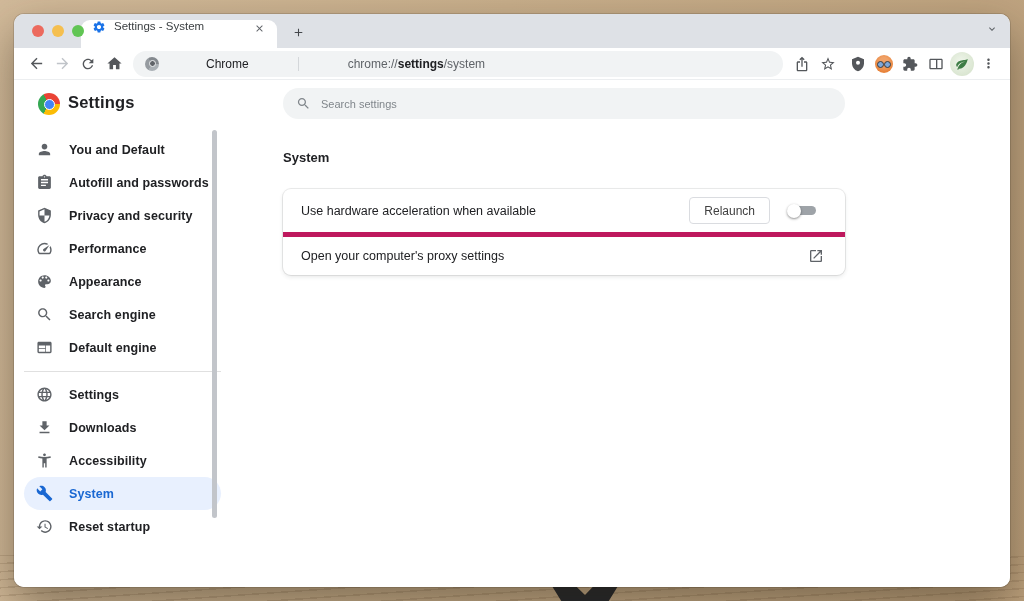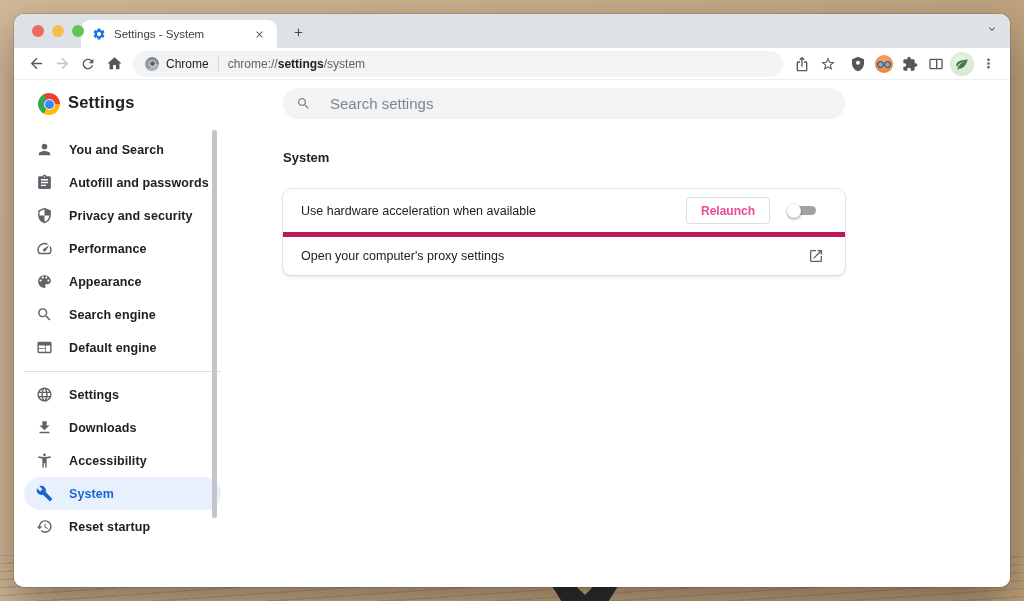--- a/index.html
+++ b/index.html
@@ -18,35 +18,35 @@
   .window { position:absolute; left:14px; top:14px; width:996px; height:573px;
     border-radius:10px; overflow:hidden; background:#fff;
     box-shadow:0 18px 45px rgba(40,30,15,.45), 0 0 0 1px rgba(0,0,0,.12); }
 
   
   .tabstrip { height:34px; background:#dee1e6; display:flex; align-items:flex-end; position:relative; }
   .traffic { position:absolute; left:18px; top:11px; display:flex; gap:8px; }
   .traffic span { width:12px; height:12px; border-radius:50%; }
   .light-red { background:#ec6a5e; } .light-yellow { background:#f5bf4f; } .light-green { background:#61c554; }
   .tab { margin-left:67px; width:196px; height:28px; background:#fff; border-radius:9px 9px 0 0;
-    display:flex; align-items:center; padding:0 10px 0 11px;margin-top:44px; }
+    display:flex; padding:0 10px 0 11px;margin-top:44px; }
   .tab-title { font-size:11.5px; color:#3c4043; flex:1; margin-left:8px; white-space:nowrap; overflow:hidden; }
   .tab-close { width:16px; height:16px; color:#5f6368; display:flex; align-items:center; justify-content:center; }
   .newtab-btn { width:26px; height:26px; margin:0 0 3px 8px; border-radius:50%; color:#44474c;
     display:flex; align-items:center; justify-content:center; }
   .tabstrip-chevron { position:absolute; right:12px; top:9px; color:#5f6368; }
 
   
   .toolbar { height:32px; background:#fff; display:flex; align-items:center; padding:0 9px;
     border-bottom:1px solid #eceef0; }
   .nav-btn { width:26px; height:26px; border-radius:50%; display:flex; align-items:center; justify-content:center;
     color:#54575b; flex:0 0 auto; }
   .nav-btn.disabled { color:#c0c4c9; }
   .omnibox { flex:1; height:26px; margin:0 6px; background:#f1f3f4; border-radius:14px;
-    display:flex; align-items:center; padding:0 12px; min-width:0; }
+    display:flex; align-items:center; padding:0 12px; min-width:0;gap:40px; }
   .omni-site { font-size:12px; color:#202124; margin:0 9px 0 7px; }
   .omni-sep { width:1px; height:14px; background:#d4d7da; margin-right:9px; }
   .omni-url { font-size:12px; color:#5f6368; white-space:nowrap; }
   .omni-url b { color:#202124; font-weight:700; }
   .chrome-badge { width:14px; height:14px; border-radius:50%; position:relative; flex:0 0 auto;
     background:conic-gradient(from 0deg,#84898e 0 90deg,#aab0b5 90deg 210deg,#969ba0 210deg 330deg,#84898e 330deg); }
   .chrome-badge::after { content:""; position:absolute; inset:3.5px; background:#5f6368;
     border:1.5px solid #f1f3f4; border-radius:50%; }
   .ext-face { width:18px; height:18px; border-radius:50%; background:radial-gradient(circle at 50% 38%,#f0a268 0 30%,#e8833a 70%);
     position:relative; flex:0 0 auto; }
@@ -58,21 +58,21 @@
 
   
   .settings-header { height:48px; background:#fff; position:relative; display:flex; align-items:center; }
   .chrome-logo { position:absolute; left:24px; top:13px; width:22px; height:22px; border-radius:50%;
     background:conic-gradient(from 0deg,#ea4335 0 90deg,#fbbc05 90deg 210deg,#34a853 210deg 330deg,#ea4335 330deg); }
   .chrome-logo::after { content:""; position:absolute; inset:5.5px; background:#4285f4;
     border:1.8px solid #fff; border-radius:50%; }
   .settings-title { position:absolute; left:54px; top:13px; font-size:16.5px; font-weight:600; color:#202124; letter-spacing:.2px; }
   .search-pill { position:absolute; left:269px; top:8px; width:562px; height:31px; background:#f1f3f4;
     border-radius:16px; display:flex; align-items:center; padding-left:13px; color:#80868b; }
-  .search-pill .ph { font-size:15px; margin-left:19px; color:#80868b; }
+  .search-pill .ph { font-size:11px; margin-left:10px; color:#80868b; }
 
   
   .settings-body { display:flex; height:459px; background:#fff; position:relative; }
   .nav { width:269px; flex:0 0 auto; position:relative; padding-top:5px; }
   .nav-item { height:33px; margin:0 62px 0 10px; border-radius:17px; display:flex; align-items:center;
     padding-left:11px; gap:16px; color:#202124; cursor:pointer; }
   .nav-item .nicon { width:18px; height:18px; color:#5f6368; display:flex; align-items:center; justify-content:center; flex:0 0 auto; }
   .nav-item .nlabel { font-size:12.5px; font-weight:600; letter-spacing:.1px; }
   .nav-item.selected { background:#e8f0fe; }
   .nav-item.selected .nicon, .nav-item.selected .nlabel { color:#1967d2; }
@@ -80,21 +80,21 @@
   .nav-scrollbar { position:absolute; left:198px; top:2px; width:5px; height:388px; background:#c2c5ca; border-radius:3px; }
 
   .main { flex:1; padding-top:22px; }
   .section-title { font-size:13px; font-weight:600; color:#202124; margin-bottom:24px; }
   .card { width:562px; border-radius:8px; background:#fff;
     box-shadow:0 0 0 1px rgba(0,0,0,.08), 0 2px 4px rgba(60,64,67,.12); overflow:hidden; }
   .card-row { height:43px; display:flex; align-items:center; padding:0 16px 0 18px; }
   .card-row + .card-row { border-top:5px solid #be185d; }
   .row-label { font-size:12.5px; color:#202124; flex:1; }
   .relaunch-btn { height:27px; padding:0 14px; background:#fff; border:1px solid #dadce0; border-radius:4px;
-    color:#ec4899; font-size:12px; font-weight:700; font-family:inherit; margin-right:18px; cursor:pointer; }
+    color:#404040; font-size:12px; font-weight:400; font-family:inherit; margin-right:18px; cursor:pointer; }
   .toggle { position:relative; width:28px; height:14px; margin-right:13px; cursor:pointer; flex:0 0 auto; }
   .toggle .track { position:absolute; left:2px; right:0; top:2.5px; height:9px; border-radius:5px; background:#9ea3a8; }
   .toggle .knob { position:absolute; left:-1px; top:0; width:14px; height:14px; border-radius:50%; background:#fff;
     box-shadow:0 1px 2.5px rgba(0,0,0,.45); }
   .launch-icon { color:#5f6368; margin-right:5px; display:flex; }
 
   svg { display:block; }
 </style>
 </head>
 <body>
@@ -222,21 +222,21 @@
 
     <div class="settings-body">
 
       <div class="nav">
         <div class="nav-item">
           <span class="nicon">
               <svg viewBox="0 0 24 24" width="17" height="17">
                 <path d="M12 12c2.21 0 4-1.79 4-4s-1.79-4-4-4-4 1.79-4 4 1.79 4 4 4zm0 2c-2.67 0-8 1.34-8 4v2h16v-2c0-2.66-5.33-4-8-4z" fill="currentColor"></path>
               </svg>
             </span>
-          <span class="nlabel">You and Search</span>
+          <span class="nlabel">You and Default</span>
         </div>
         <div class="nav-item">
           <span class="nicon">
               <svg viewBox="0 0 24 24" width="17" height="17">
                 <path d="M19 3h-4.18C14.4 1.84 13.3 1 12 1c-1.3 0-2.4.84-2.82 2H5c-1.1 0-2 .9-2 2v14c0 1.1.9 2 2 2h14c1.1 0 2-.9 2-2V5c0-1.1-.9-2-2-2zm-7 0c.55 0 1 .45 1 1s-.45 1-1 1-1-.45-1-1 .45-1 1-1zm2 14H7v-2h7v2zm3-4H7v-2h10v2zm0-4H7V7h10v2z" fill="currentColor"></path>
               </svg>
             </span>
           <span class="nlabel">Autofill and passwords</span>
         </div>
         <div class="nav-item">

